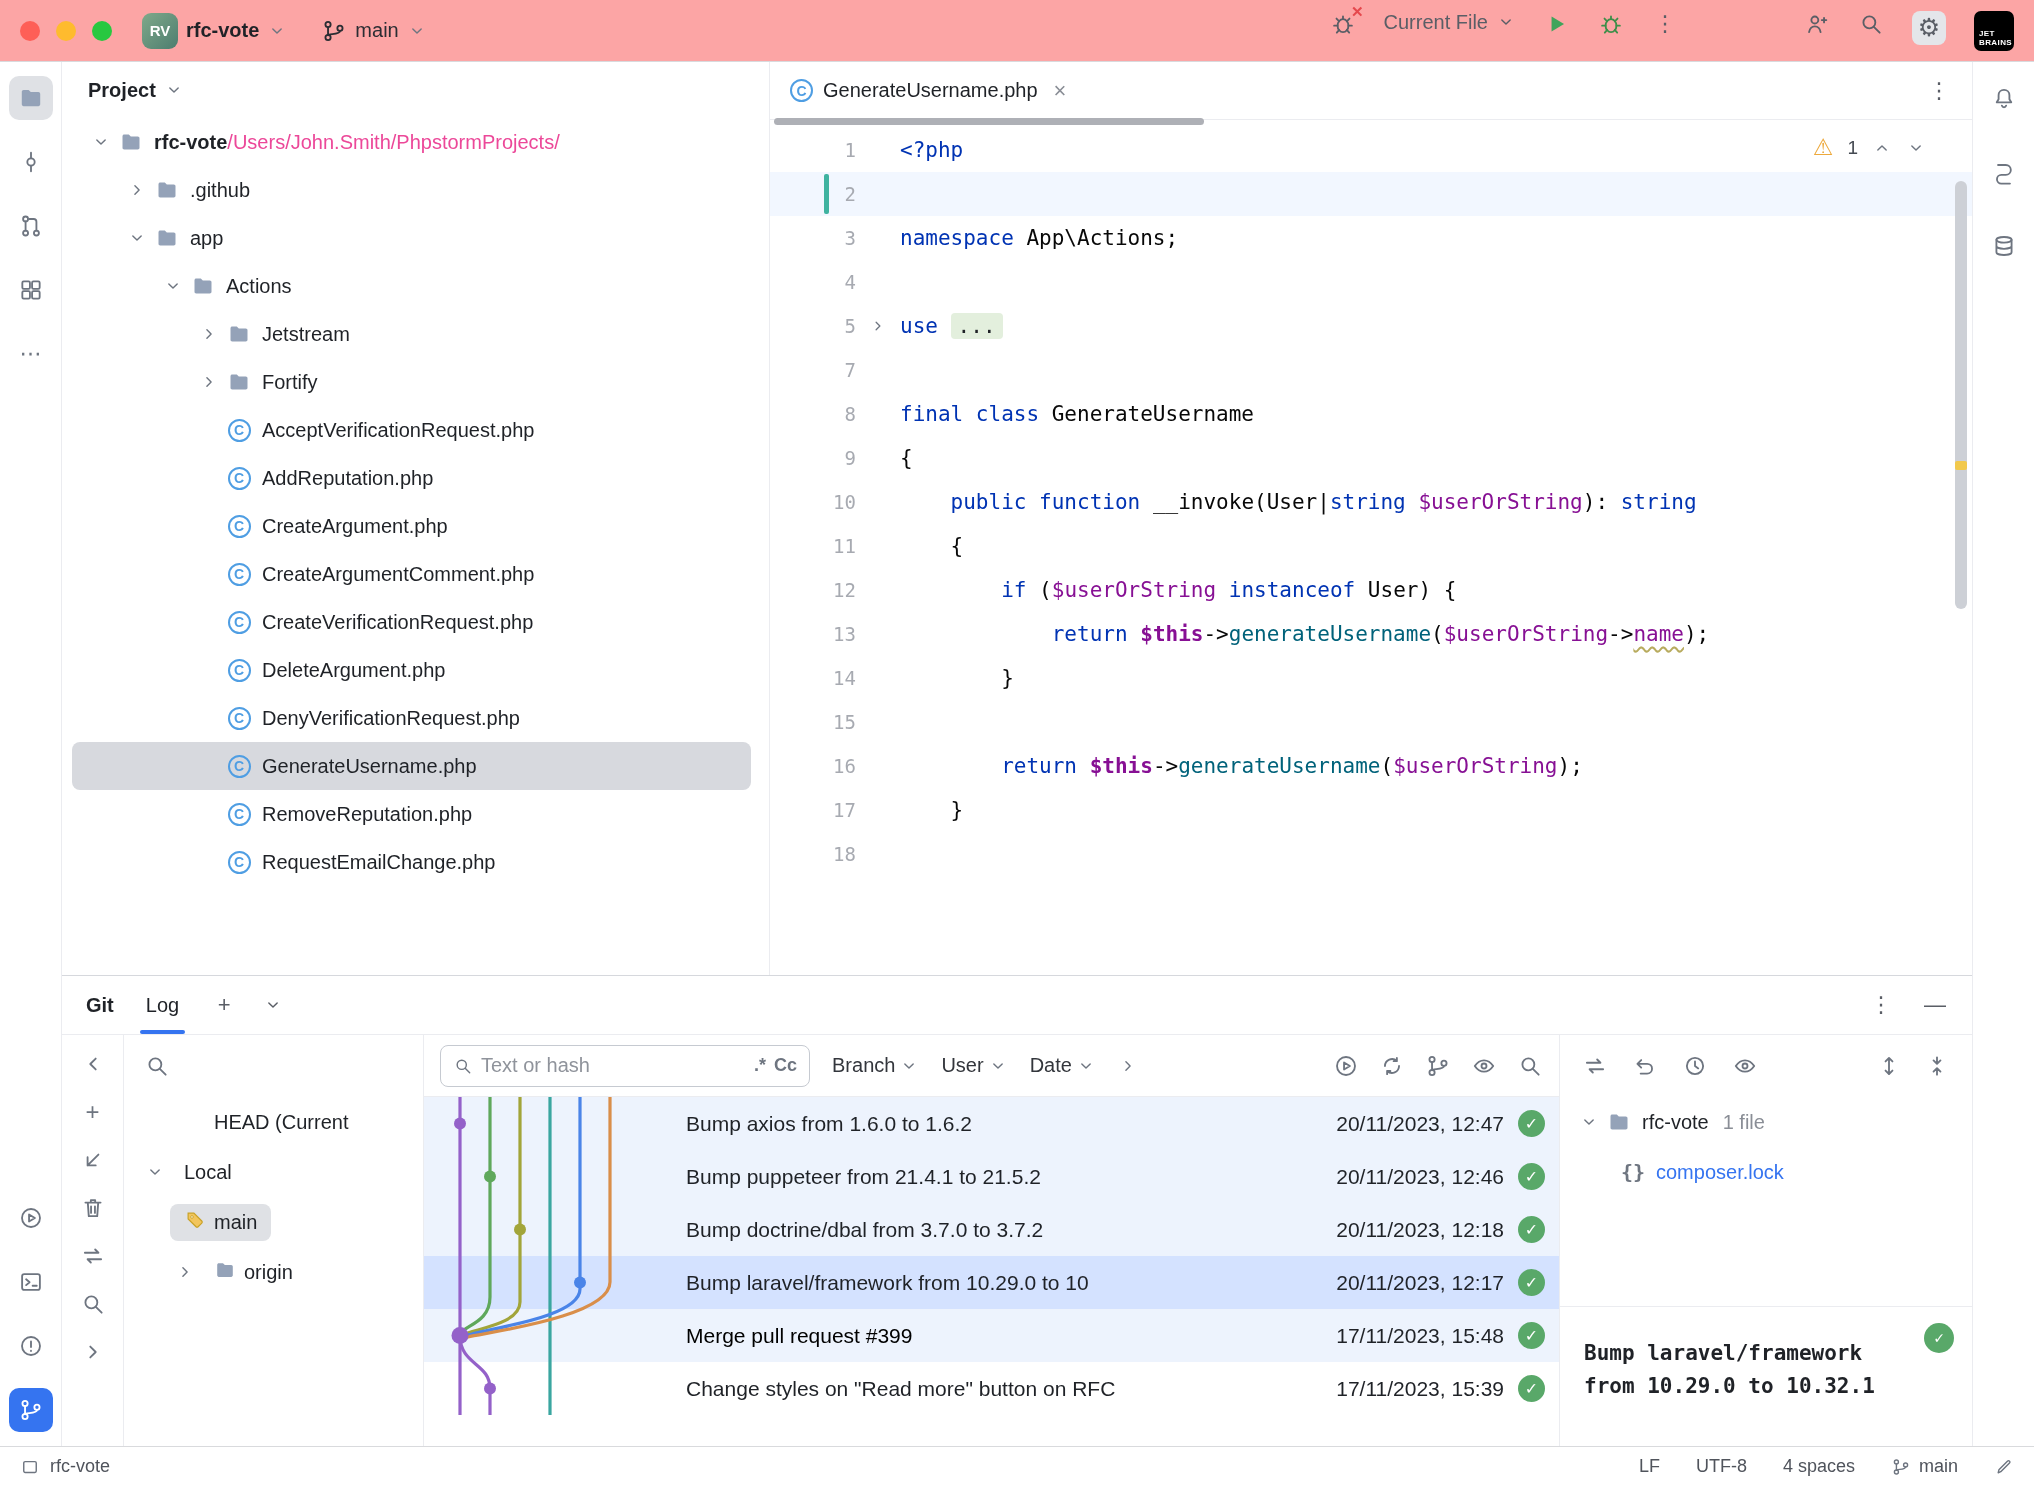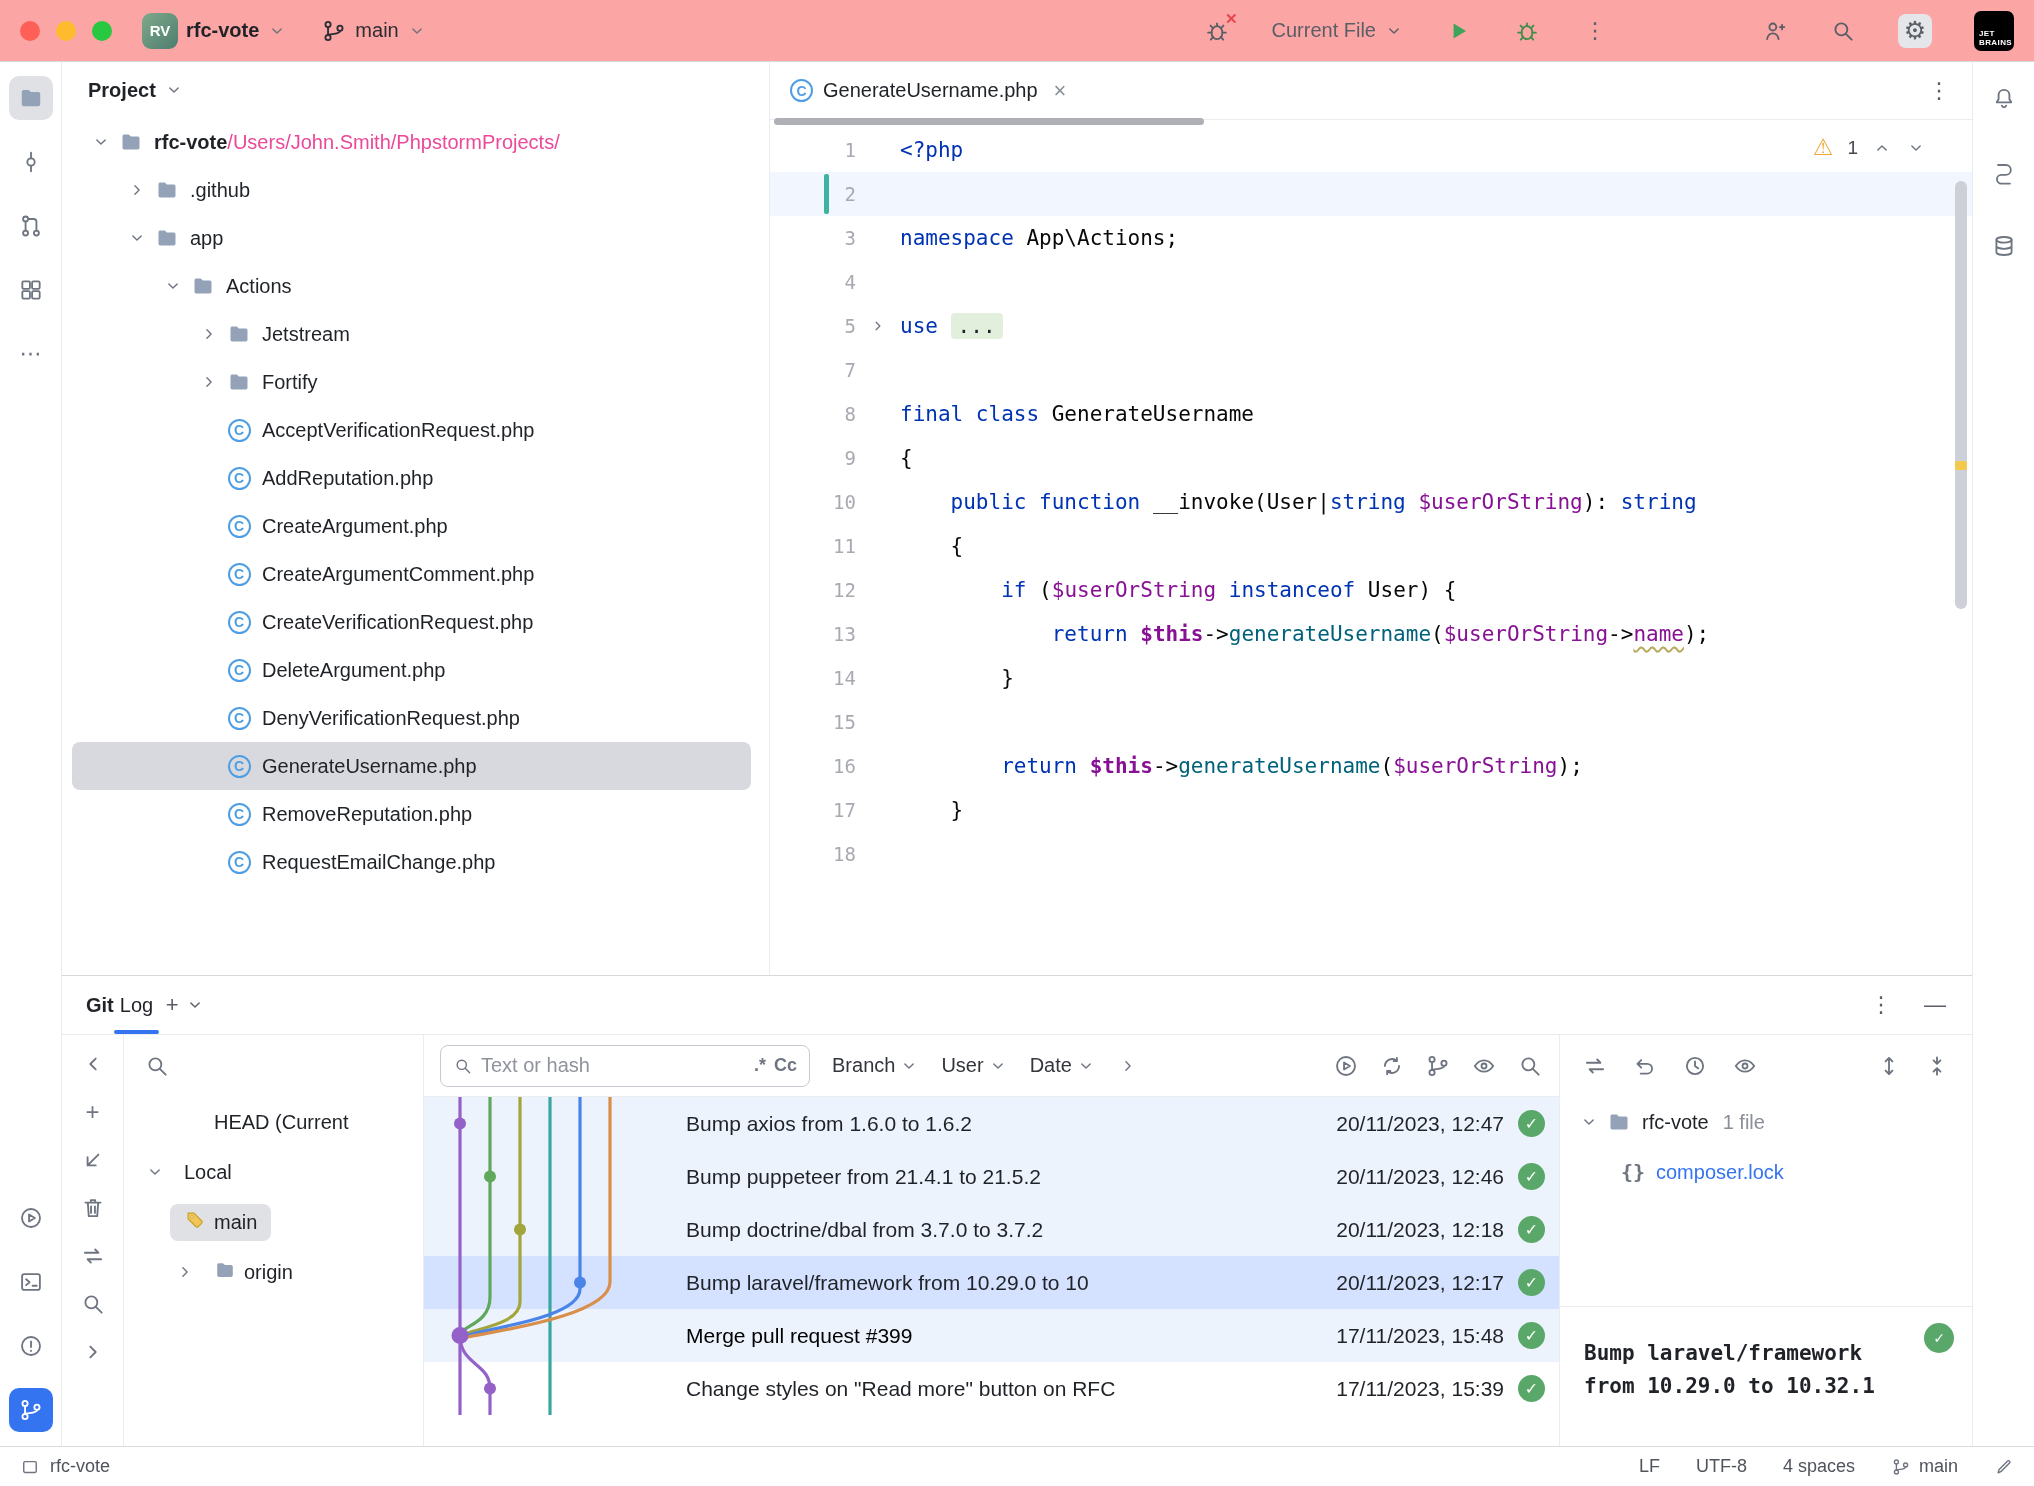--- a/index.html
+++ b/index.html
@@ -11,21 +11,21 @@
   .titlebar{flex:0 0 62px;background:#fca5a5;border-bottom:1px solid #d9dadd;
     display:flex;align-items:center;padding:0 20px}
   .lights{display:flex;gap:16px;margin-right:30px}
   .light{width:20px;height:20px;border-radius:50%}
   .light.red{background:#fe5f57}.light.yellow{background:#febb2e}.light.green{background:#28c840}
   .proj-widget,.branch-widget,.runcfg-widget{display:flex;align-items:center;gap:8px;cursor:default}
   .rv-badge{width:36px;height:36px;border-radius:9px;background:linear-gradient(135deg,#7fa98a,#4d7d6f);
     color:#fff;font-size:15px;font-weight:700;display:flex;align-items:center;justify-content:center}
   .b{font-weight:700}
   .branch-widget{margin-left:34px;color:#2b2d33}
-  .tb-right{margin-left:auto;display:flex;align-items:center;gap:42px;color:#5a5e66}
+  .tb-right{margin-left:auto;display:flex;align-items:flex-start;gap:28px;color:#5a5e66}
   .ico{display:inline-flex;width:26px;height:26px;align-items:center;justify-content:center;
     font-size:22px;line-height:1;flex:0 0 auto}
   .ico svg{width:100%;height:100%}
   .ico.small{width:20px;height:20px}
   .bugx{position:relative}
   .bugx::after{content:"✕";position:absolute;top:-7px;right:-8px;color:#e5484d;font-size:15px;font-weight:700}
   .green-ic{color:#3e8e49}
   .gear-pill{background:#e4e6ea;border-radius:8px;padding:4px;display:inline-flex}
   .gear-pill .ico{font-size:25px}
   .jb-logo{width:40px;height:40px;background:#000;border-radius:7px;color:#fff;
@@ -91,21 +91,21 @@
   .warn-widget{position:absolute;top:72px;right:46px;display:flex;align-items:center;gap:14px;z-index:5}
   .warnglyph{color:#eda93c;font-size:23px}
   .warncount{font-size:19px;color:#454a52;font-family:"Liberation Sans",sans-serif}
   .warn-widget .ico{color:#6e7580}
   .vscroll{position:absolute;top:70px;bottom:20px;right:4px;width:14px;z-index:4}
   .vthumb{position:absolute;top:6%;left:1px;width:12px;height:52%;background:#cdd0d6;border-radius:6px}
   .vmark{position:absolute;top:40%;left:1px;width:12px;height:9px;background:#f2c94c;border-radius:2px}
 
   
   .git-panel{flex:0 0 471px;border-top:1px solid #d6d8dd;display:flex;flex-direction:column;background:#fff;min-height:0}
-  .git-header{flex:0 0 58px;display:flex;align-items:center;padding:0 24px;border-bottom:1px solid #ebecf0}
+  .git-header{flex:0 0 58px;display:flex;align-items:center;gap:26px;padding:0 24px;border-bottom:1px solid #ebecf0}
   .git-title{font-weight:700}
   .log-tab{position:relative;height:58px;display:flex;align-items:center;padding:0 6px}
   .log-tab::after{content:"";position:absolute;left:0;right:0;bottom:0;height:4px;background:#3574f0;border-radius:2px}
   .gh-ic{color:#5a5e66}
   .gh-right{margin-left:auto;display:flex;gap:28px;color:#5a5e66}
   .git-body{flex:1;display:flex;min-height:0}
   .git-mini{flex:0 0 62px;border-right:1px solid #ebecf0;display:flex;flex-direction:column;align-items:center;
     padding-top:16px;gap:22px;color:#6e7580}
   .git-mini .ico{font-size:24px}
   .branches{flex:0 0 300px;border-right:1px solid #ebecf0;display:flex;flex-direction:column}

